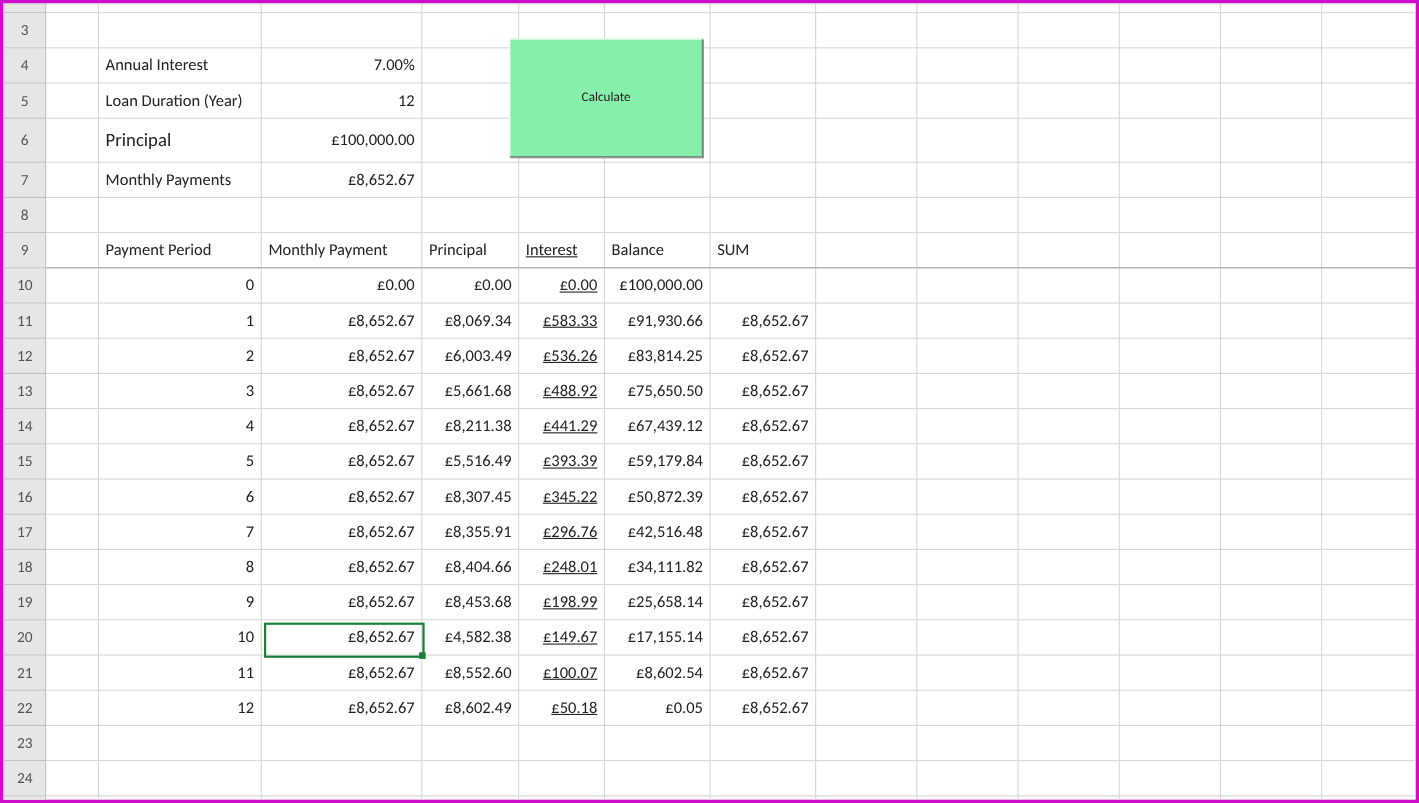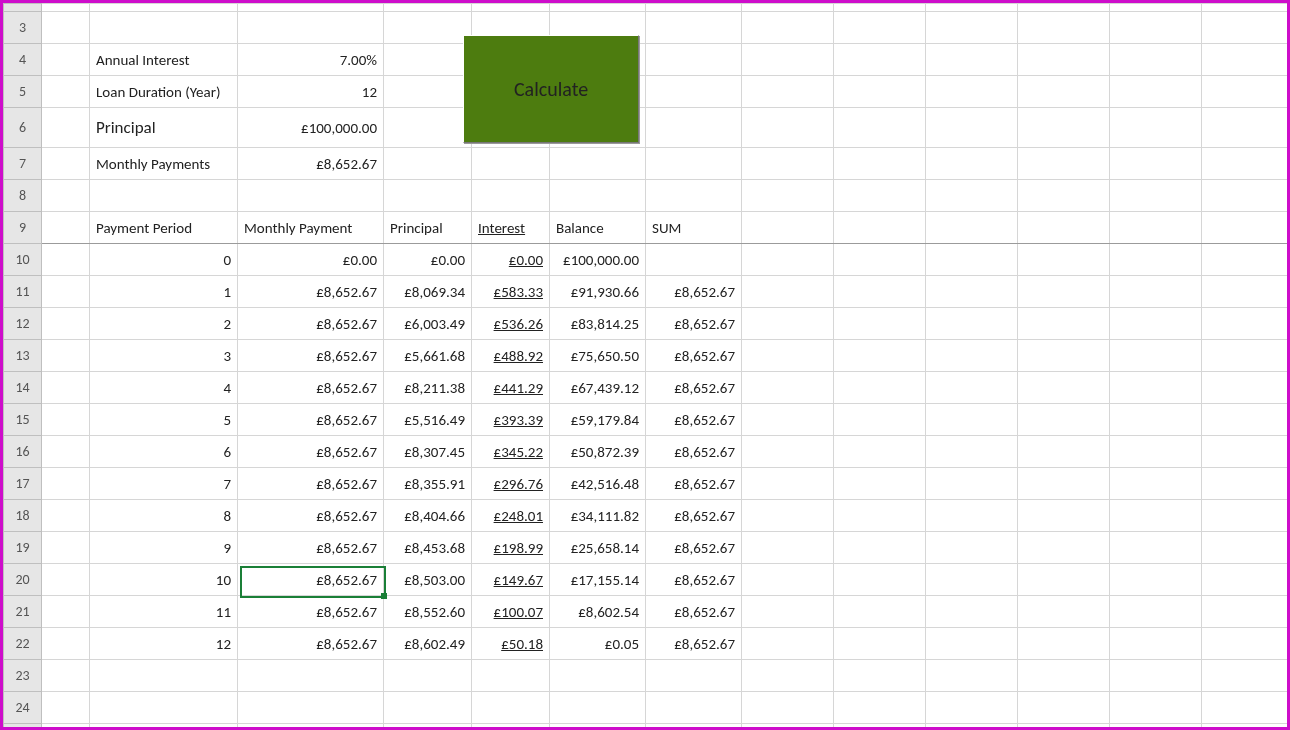--- a/index.html
+++ b/index.html
@@ -71,30 +71,30 @@
     width: 6px; height: 6px;
     background: #1a7f37;
   }
 
   .calc-btn {
     position: absolute;
     left: 460px;
     top: 32px;
     width: 176px;
     height: 108px;
-    background: #4d7c0f;
+    background: #86efac;
     border-top: 1px solid #fff;
     border-left: 1px solid #fff;
     border-right: 1px solid #777;
     border-bottom: 1px solid #777;
     box-shadow: 1px 1px 0 #999;
     display: flex;
     align-items: center;
     justify-content: center;
-    font-size: 20px;
+    font-size: 12px;
     cursor: pointer;
     z-index: 10;
   }
 </style>
 </head>
 <body>
 
 <div class="frame">
 
   <table class="grid">
@@ -396,21 +396,21 @@
           <td class="colX"></td>
           <td class="colX"></td>
           <td class="colX"></td>
           <td class="colX"></td>
         </tr>
         <tr>
           <td class="rh">20</td>
           <td class="colA"></td>
           <td class="colB right">10</td>
           <td class="colC right">£8,652.67</td>
-          <td class="colD right">£8,503.00</td>
+          <td class="colD right">£4,582.38</td>
           <td class="colE right">£149.67</td>
           <td class="colF right">£17,155.14</td>
           <td class="colG right">£8,652.67</td>
           <td class="colX"></td>
           <td class="colX"></td>
           <td class="colX"></td>
           <td class="colX"></td>
           <td class="colX"></td>
           <td class="colX"></td>
         </tr>

